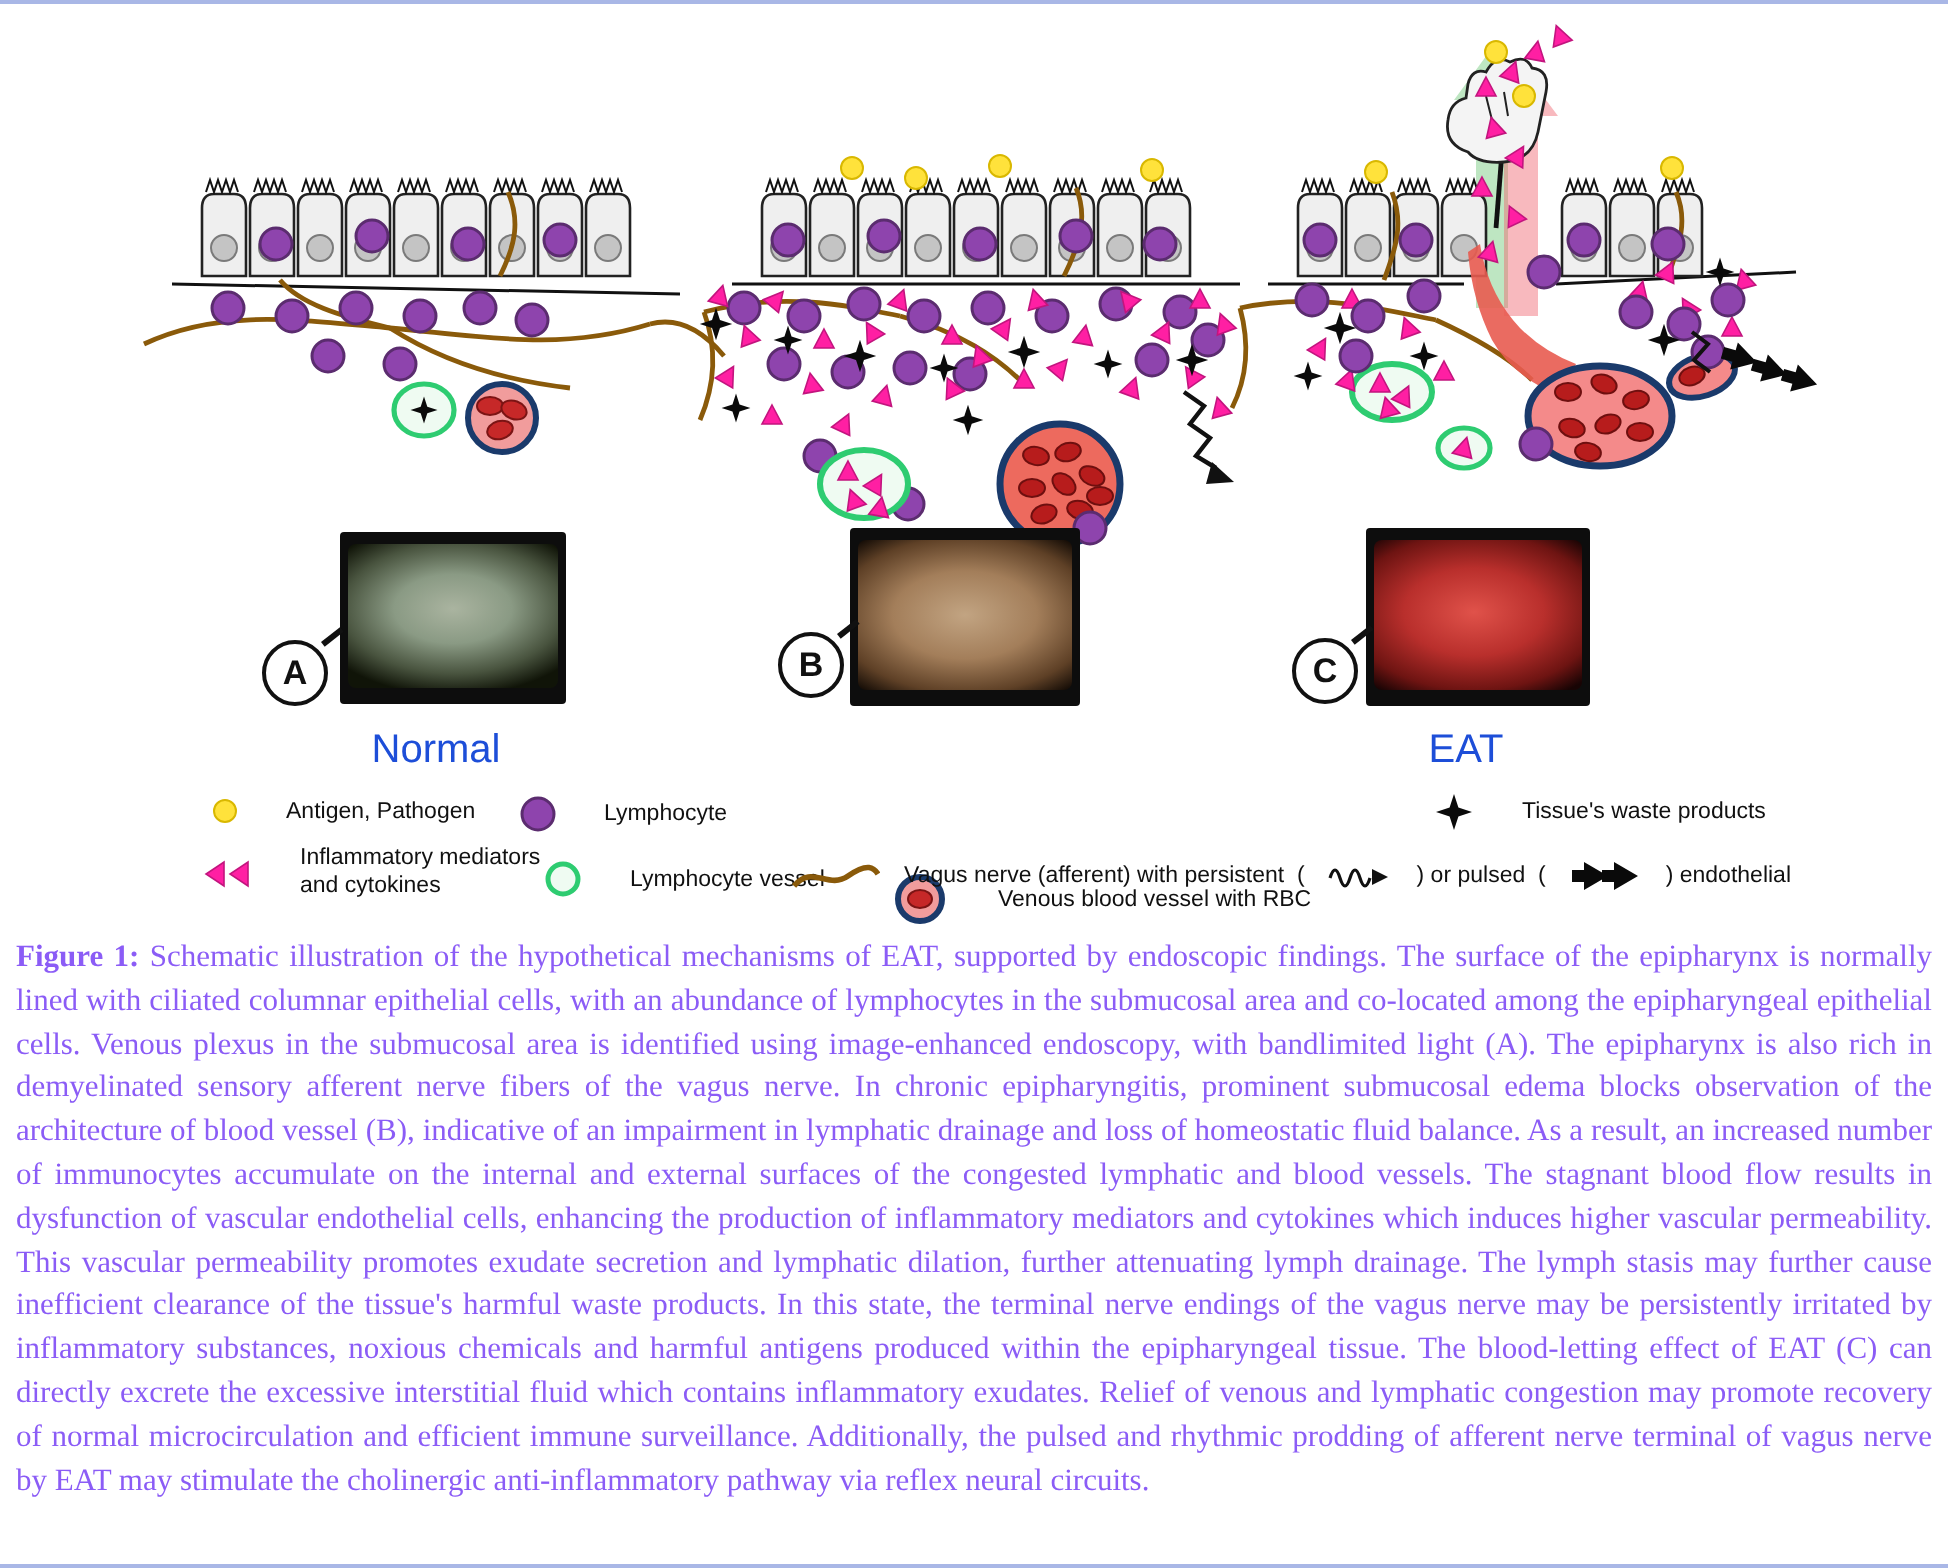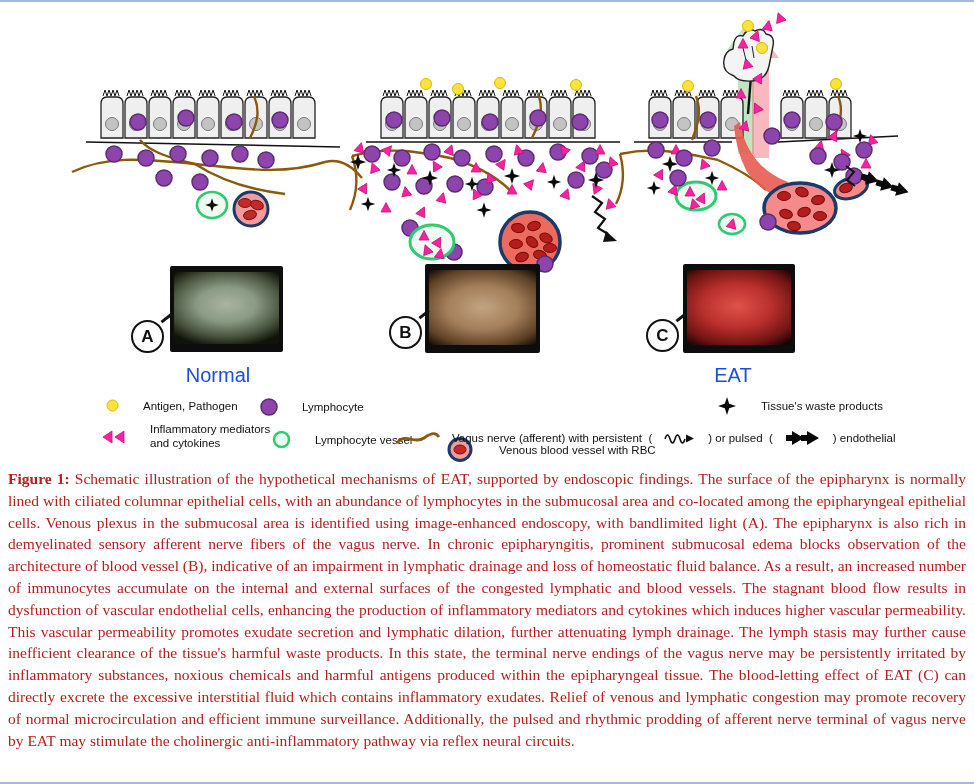--- a/index.html
+++ b/index.html
@@ -22,21 +22,21 @@
   .letter .tail{position:absolute;width:12px;height:2.5px;background:#111;top:-5px;right:-10px;transform:rotate(-38deg);}
   .plabel{position:absolute;font-size:20px;color:#1d4ed8;text-align:center;}
   .legend-item{position:absolute;display:flex;align-items:center;gap:24px;font-size:11.5px;color:#111;}
   .legend-item .txt{white-space:nowrap;}
   .legend-item .txt2{line-height:13.5px;}
   .vagus-item span{white-space:pre;}
   .vagus-item{gap:7px;}
   .caption{
     position:absolute;left:8px;right:8px;top:466px;margin:0;
     font-family:"Liberation Serif",serif;font-size:15.5px;line-height:21.8px;
-    text-align:justify;color:#b91c1c;
+    text-align:justify;color:#8b5cf6;
   }
   .caption b{font-weight:bold;}
 </style>
 </head>
 <body>
 
 <div class="canvas">
 
   <svg id="schematic" width="974" height="392" viewBox="0 0 974 392">
     <defs>

